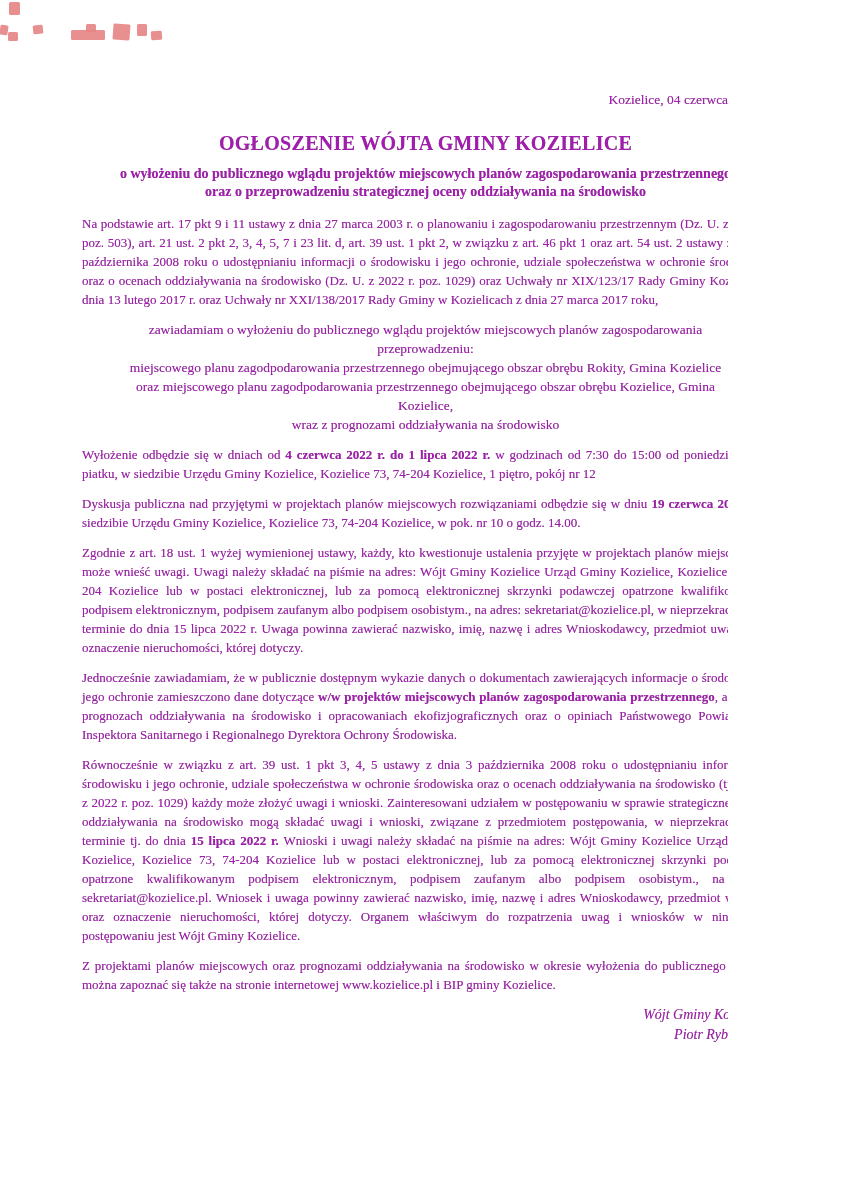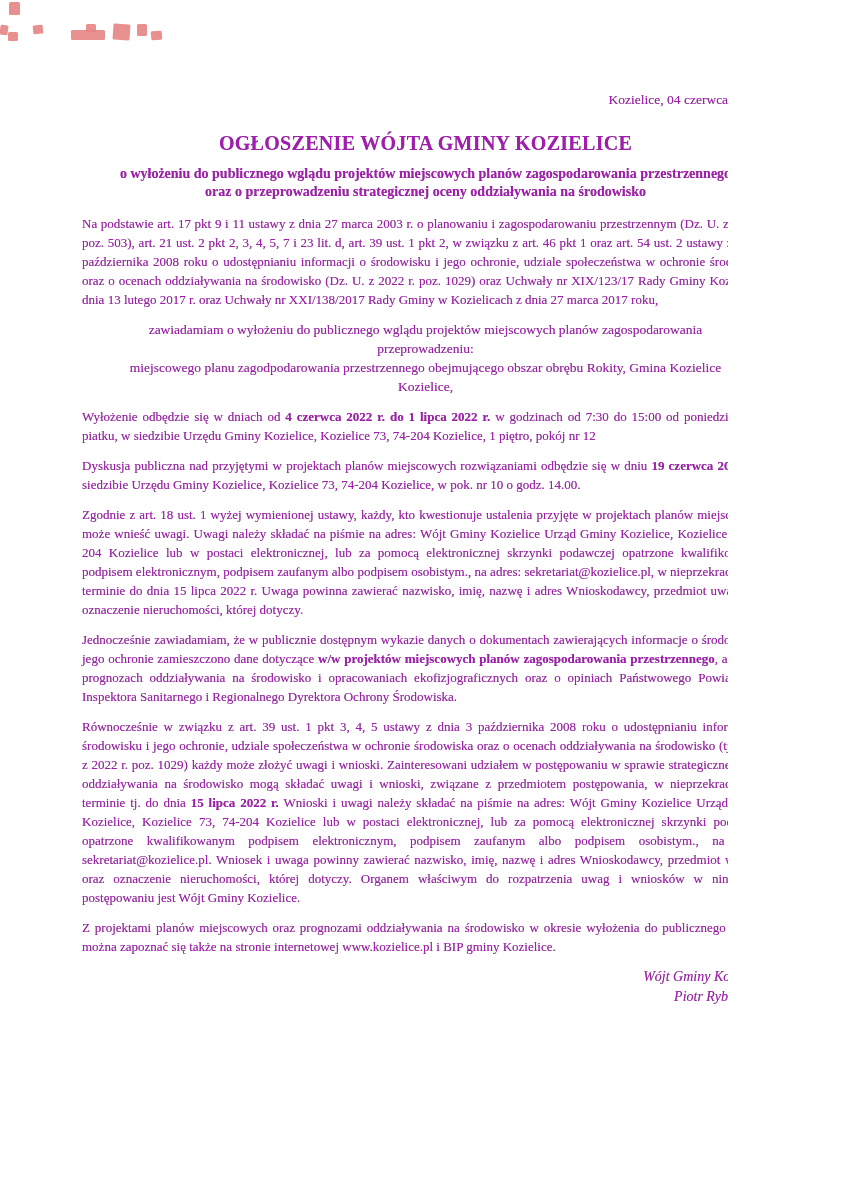--- a/index.html
+++ b/index.html
@@ -62,21 +62,23 @@
     </div>
 
     <div class="body-block">
 
       <p class="para">Na podstawie art. 17 pkt 9 i 11 ustawy z dnia 27 marca 2003 r. o planowaniu i zagospodarowaniu przestrzennym (Dz. U. z 2022 r. poz. 503), art. 21 ust. 2 pkt 2, 3, 4, 5, 7 i 23 lit. d, art. 39 ust. 1 pkt 2, w związku z art. 46 pkt 1 oraz art. 54 ust. 2 ustawy z dnia 3 października 2008 roku o udostępnianiu informacji o środowisku i jego ochronie, udziale społeczeństwa w ochronie środowiska oraz o ocenach oddziaływania na środowisko (Dz. U. z 2022 r. poz. 1029) oraz Uchwały nr XIX/123/17 Rady Gminy Kozielice z dnia 13 lutego 2017 r. oraz Uchwały nr XXI/138/2017 Rady Gminy w Kozielicach z dnia 27 marca 2017 roku,</p>
 
       <div class="notice-block">
         <div>zawiadamiam o wyłożeniu do publicznego wglądu projektów miejscowych planów  zagospodarowania</div>
         <div>przeprowadzeniu:</div>
         <div>miejscowego planu zagodpodarowania przestrzennego obejmującego obszar obrębu Rokity, Gmina Kozielice</div>
+        <div>oraz miejscowego planu zagodpodarowania przestrzennego obejmującego obszar obrębu Kozielice, Gmina</div>
         <div>Kozielice,</div>
+        <div>wraz z prognozami oddziaływania na środowisko</div>
       </div>
 
       <p class="para"><span>Wyłożenie odbędzie się w dniach od </span><b>4 czerwca 2022 r. do 1 lipca 2022 r.</b><span> w godzinach od 7:30 do 15:00 od poniedziałku do piatku, w siedzibie Urzędu Gminy Kozielice, Kozielice 73, 74-204 Kozielice, 1 piętro, pokój nr 12</span></p>
 
       <p class="para"><span>Dyskusja publiczna nad przyjętymi w projektach planów miejscowych rozwiązaniami odbędzie się w dniu </span><b>19 czerwca 2022 r.</b><span> w siedzibie Urzędu Gminy Kozielice, Kozielice 73, 74-204 Kozielice, w pok. nr 10 o  godz. 14.00.</span></p>
 
       <p class="para">Zgodnie z art. 18 ust. 1 wyżej wymienionej ustawy, każdy, kto kwestionuje ustalenia przyjęte w projektach planów miejscowych, może wnieść uwagi. Uwagi należy składać na piśmie na adres: Wójt Gminy Kozielice Urząd Gminy Kozielice, Kozielice 73, 74-204 Kozielice lub w postaci elektronicznej, lub za pomocą elektronicznej skrzynki podawczej opatrzone kwalifikowanym podpisem elektronicznym, podpisem zaufanym albo podpisem osobistym., na adres: sekretariat@kozielice.pl, w nieprzekraczalnym terminie do dnia 15 lipca 2022 r. Uwaga powinna zawierać nazwisko, imię, nazwę i adres Wnioskodawcy, przedmiot uwagi oraz oznaczenie nieruchomości, której dotyczy.</p>
 
       <p class="para"><span>Jednocześnie zawiadamiam, że w publicznie dostępnym wykazie danych o dokumentach zawierających informacje o środowisku i jego ochronie zamieszczono dane dotyczące </span><b>w/w projektów miejscowych planów zagospodarowania przestrzennego</b><span>, a także o prognozach oddziaływania na środowisko i opracowaniach ekofizjograficznych oraz o opiniach Państwowego Powiatowego Inspektora Sanitarnego i Regionalnego Dyrektora Ochrony Środowiska.</span></p>
 

